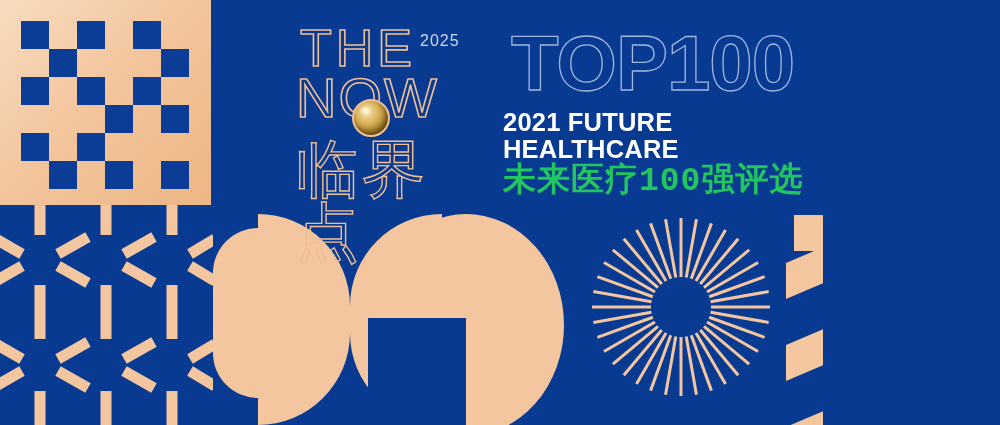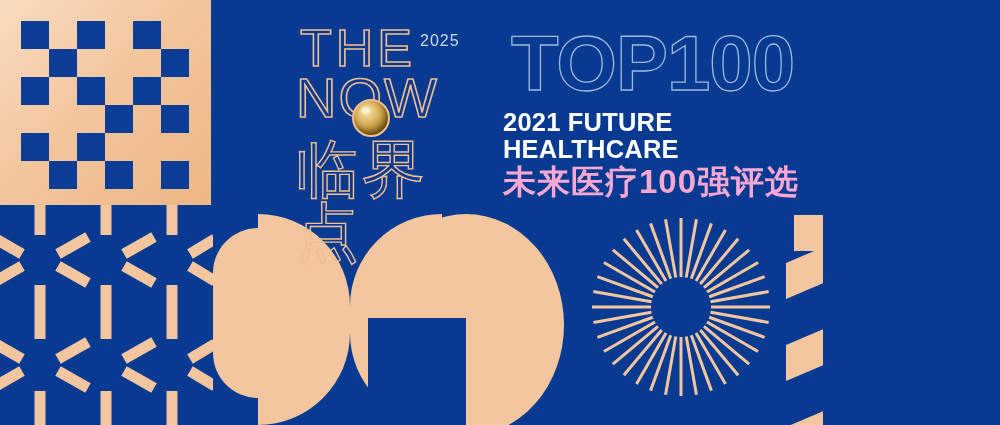--- a/index.html
+++ b/index.html
@@ -118,23 +118,23 @@
     -webkit-text-stroke:1.3px #9FB6DD;
     font-family:"Liberation Sans", sans-serif;
     margin:8px;
   }
   .sub-en{
     margin:0;color:#ffffff;font-weight:700;
     font-size:25.5px;line-height:1.07;letter-spacing:.2px;
     font-family:"Liberation Sans", sans-serif;
   }
   .sub-cn{
-    margin:2px 0 0 0;color:#f9a8d4;font-weight:700;
+    margin:2px 0 0 0;color:#22c55e;font-weight:700;
     font-size:33px;line-height:1.05;letter-spacing:1px;
-    font-family:Liberation Sans, sans-serif;
+    font-family:Liberation Mono, monospace;
   }
 </style>
 </head>
 <body>
 
 <div id="banner">
 
   <div class="check-panel">
     <div class="check-grid" id="check-grid">
         <div class="cell on"></div>

